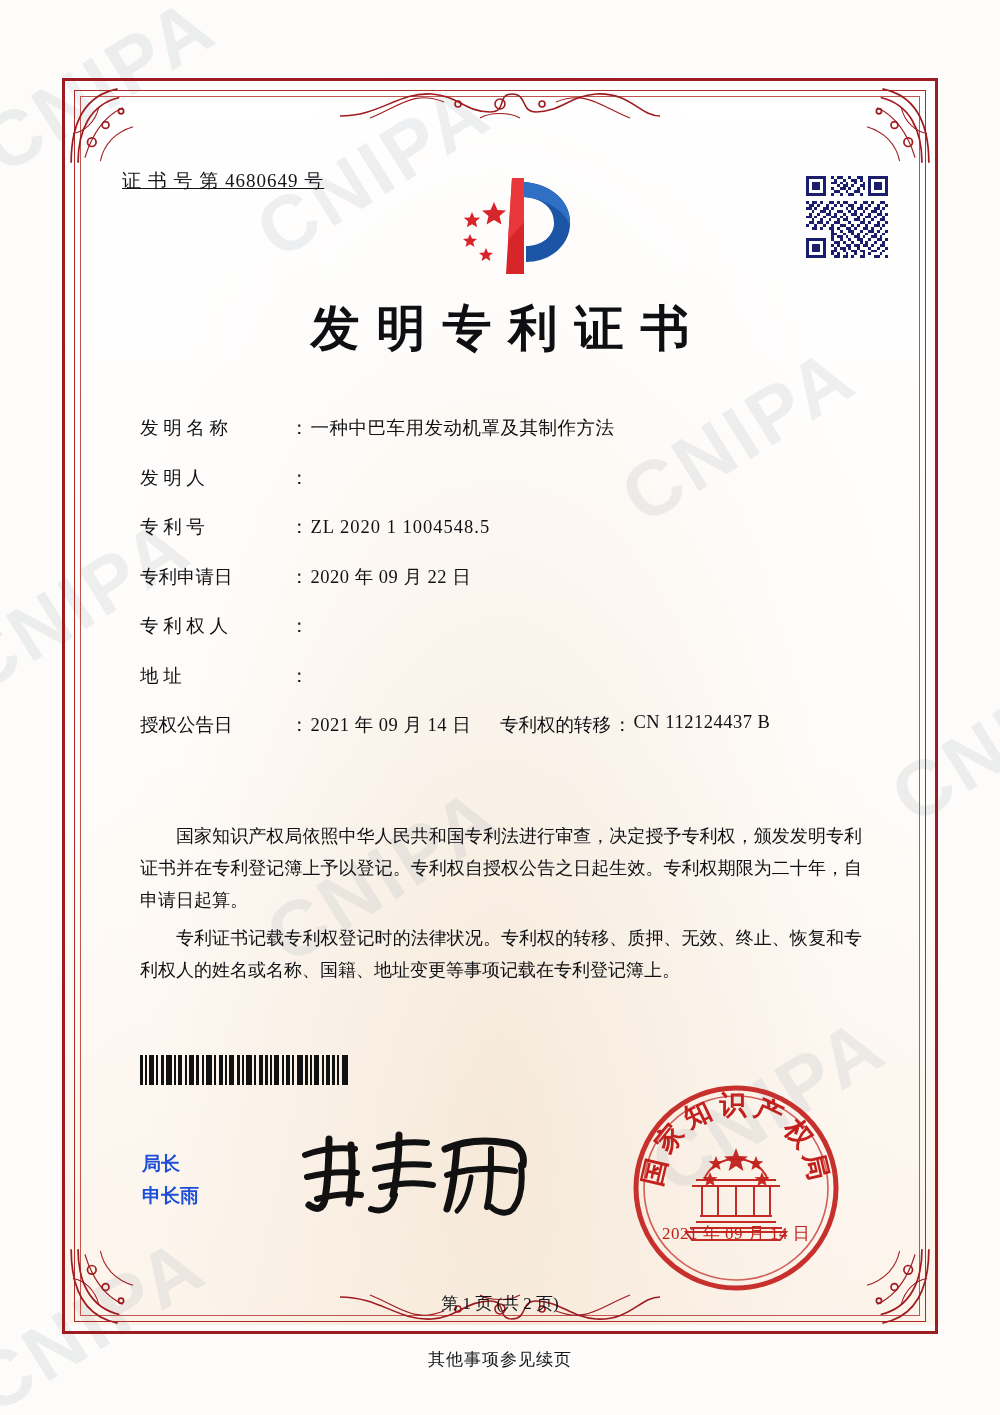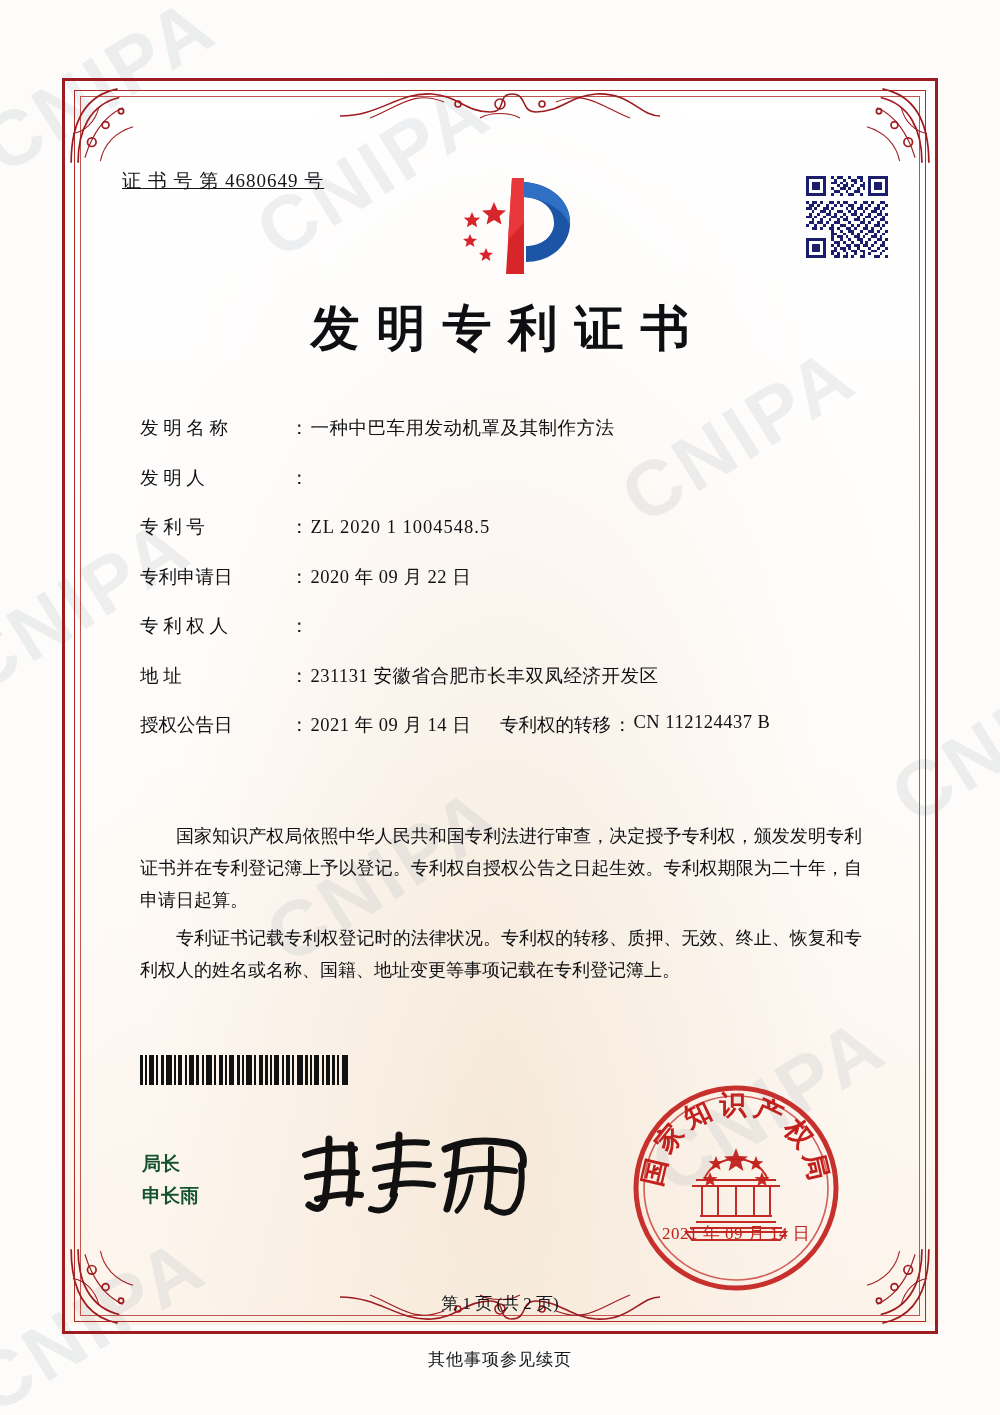--- a/index.html
+++ b/index.html
@@ -198,21 +198,21 @@
     align-items: stretch;
   }
   .barcode i { display: block; background: #111; height: 100%; }
 
   
   .sig-label {
     position: absolute;
     left: 142px; top: 1148px;
     font-size: 19px;
     line-height: 32px;
-    color: #14532d;
+    color: #1d4ed8;
     font-weight: 600;
   }
   .signature {
     position: absolute;
     left: 295px; top: 1125px;
     width: 240px; height: 95px;
     color: #111;
   }
   .signature svg { width:100%; height:100%; display:block; }
 
@@ -600,21 +600,20 @@
     </div>
 
     <div class="field-row">
       <span class="f-label">专 利 权 人</span>
       <span class="f-colon">：</span>
     </div>
 
     <div class="field-row">
       <span class="f-label">地 址</span>
       <span class="f-colon">：</span>
-      <span class="f-value">231131 安徽省合肥市长丰双凤经济开发区</span>
     </div>
 
     <div class="row-split">
       <span class="split-left">
         <span class="f-label">授权公告日</span>
         <span class="f-colon">：</span>
         <span class="f-value">2021 年 09 月 14 日</span>
       </span>
       <span class="split-right">
         <span class="f-label2">专利权的转移</span>

